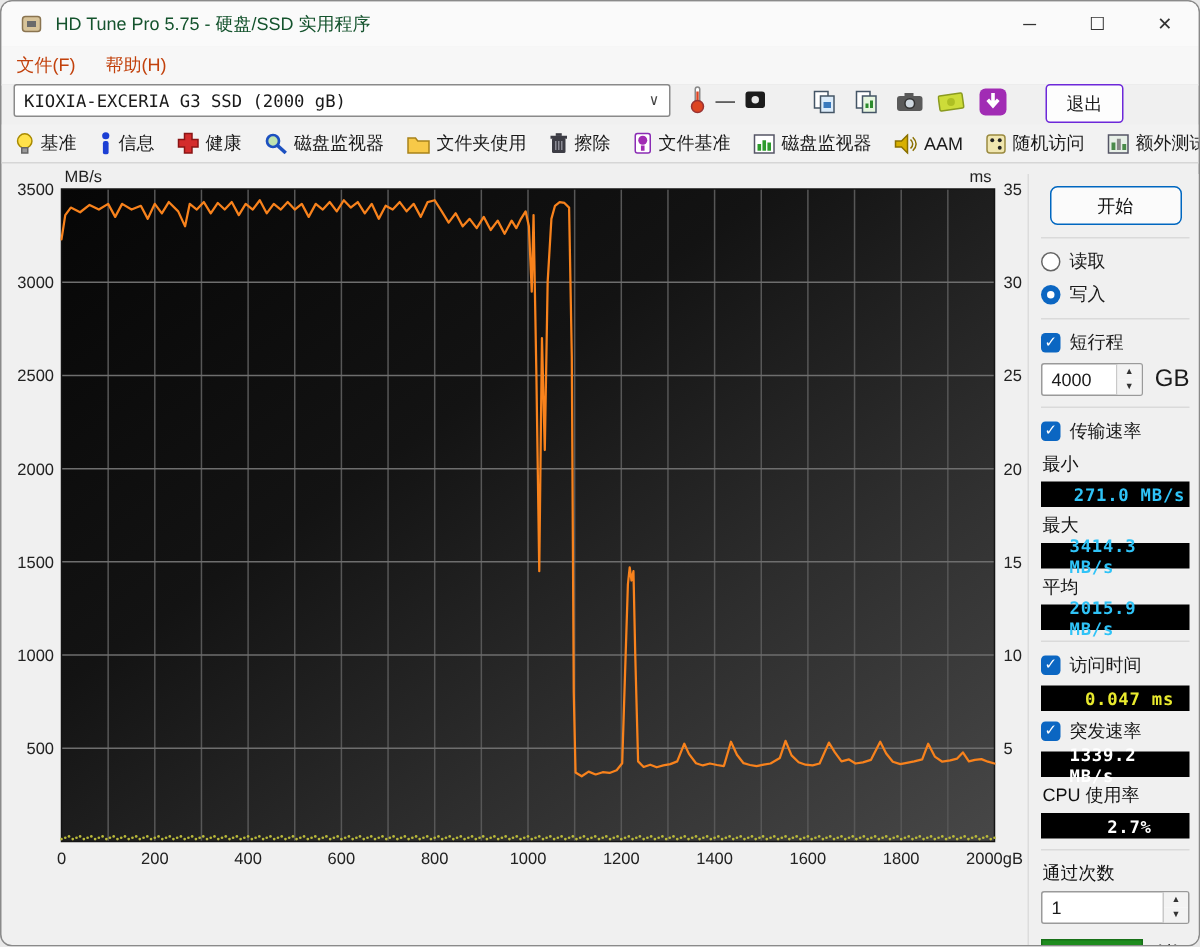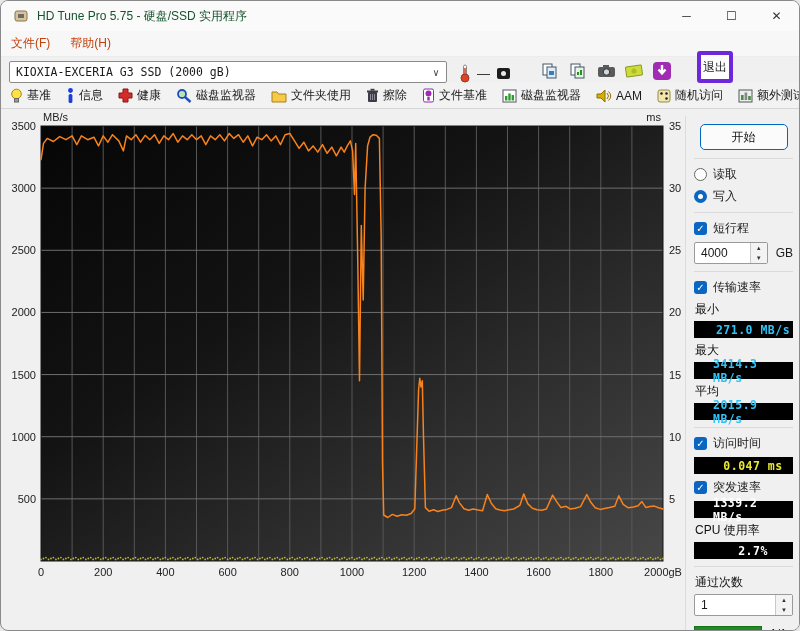--- a/index.html
+++ b/index.html
@@ -11,31 +11,31 @@
   .titlebar .appicon{margin:0 8px 0 12px;display:flex;}
   .titlebar .title{font-size:12px;color:#14532d;}
   .wincontrols{position:absolute;right:0;top:0;height:30px;display:flex;}
   .wbtn{width:45px;height:30px;display:flex;align-items:center;justify-content:center;
     color:#333;font-size:12px;cursor:default;}
   
   .menubar{position:absolute;left:0;top:30px;width:100%;height:25px;background:#f7f7f7;
     display:flex;align-items:center;border-bottom:1px solid #ececec;}
   .menuitem{padding:3px 10px;color:#c2410c;}
   
-  .toolbar{position:absolute;left:0;top:55px;width:100%;height:27px;display:flex;align-items:flex-end;}
+  .toolbar{position:absolute;left:0;top:55px;width:100%;height:27px;display:flex;align-items:flex-start;}
   .combobox{margin-left:8px;width:438px;height:22px;background:#fff;border:1px solid #8a8a8a;
     border-radius:2px;display:flex;align-items:center;box-sizing:border-box;
     font-family:"DejaVu Sans Mono",monospace;font-size:11.5px;}
   .combobox .val{padding-left:6px;flex:1;white-space:nowrap;overflow:hidden;}
   .combobox .chev{padding-right:7px;color:#444;font-size:10px;}
   .tempgroup{display:flex;align-items:center;margin-left:12px;gap:6px;}
   .tempdash{font-size:13px;color:#222;}
   .tbtn{width:26px;height:24px;display:flex;align-items:center;justify-content:center;margin-left:2px;}
   .tbtn.first{margin-left:26px;}
-  .exitbtn{margin-left:22px;height:24px;padding:0 2px;background:#fdfdfd;border:4px solid #6d28d9;
+  .exitbtn{margin-left:22px;height:24px;padding:0 13px;background:#fdfdfd;border:1px solid #6d28d9;
     border-radius:3px;font-size:12px;display:flex;align-items:center;}
   
   .tabbar{position:absolute;left:0;top:82px;width:100%;height:25px;display:flex;align-items:center;
     border-bottom:1px solid #d6d6d6;background:#f2f2f2;}
   .tab{display:flex;align-items:center;gap:4px;padding:3px 6px;margin-left:3px;white-space:nowrap;}
   .tab svg{flex:none;}
   
   #chart-svg{position:absolute;left:0;top:108px;}
   #chart-svg text{font-family:"Liberation Sans",sans-serif;font-size:11px;fill:#222;}
   
@@ -59,21 +59,21 @@
     margin-bottom:4px;box-sizing:border-box;padding-left:19px;}
   .lcd.cyan{color:#2fc3f7;}
   .lcd.yellow{color:#e9ea2e;}
   .lcd.white{color:#fff;}
   .spinner{display:flex;align-items:center;height:22px;background:#fff;border:1px solid #9a9a9a;
     border-radius:2px;box-sizing:border-box;width:74px;}
   .spinner .sval{flex:1;padding-left:6px;font-size:12px;}
   .spincol{display:flex;flex-direction:column;width:16px;border-left:1px solid #c9c9c9;}
   .spincol div{height:10px;font-size:6px;line-height:10px;text-align:center;color:#333;background:#f3f3f3;}
   .spinrow{display:flex;align-items:center;gap:8px;margin:4px 0;}
-  .unit{font-size:12px;}
+  .unit{font-size:16px;}
   .progressrow{display:flex;align-items:center;gap:8px;margin-top:10px;}
   .pbar{width:66px;height:13px;background:#1f8c1f;border:1px solid #187018;}
 </style>
 </head>
 <body>
 
 <div class="window">
 
   <div class="titlebar">
     <span class="appicon">

